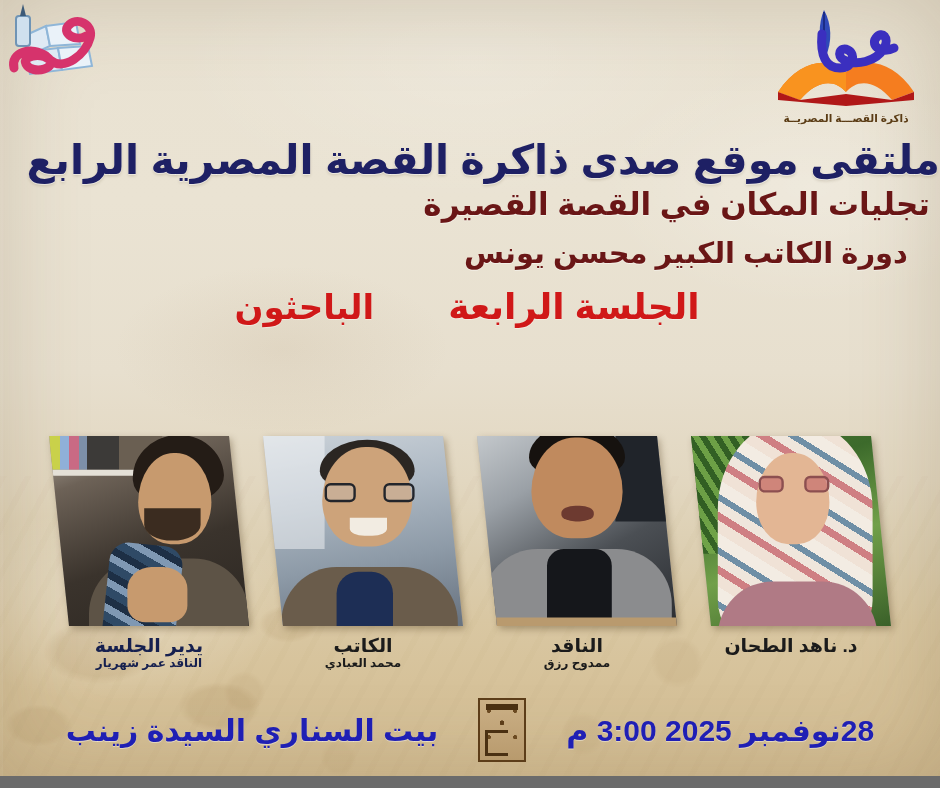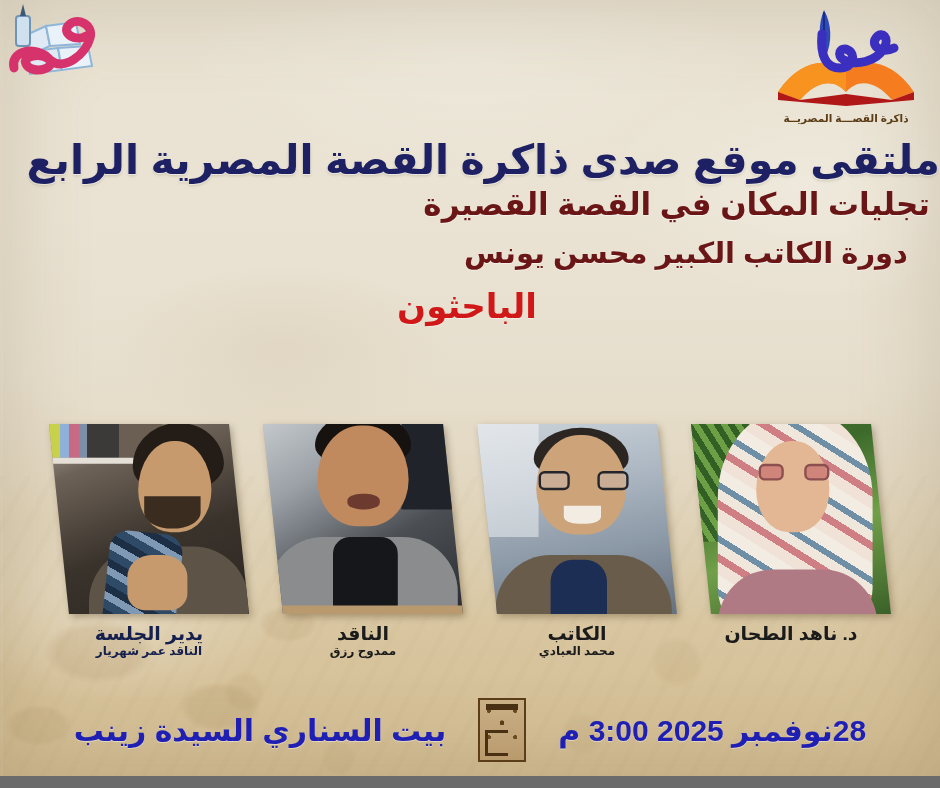--- a/index.html
+++ b/index.html
@@ -98,21 +98,21 @@
     text-shadow:0 1px 0 rgba(255,255,255,.40);
   }
   .session-row .sess{font-size:36px;}
 
   
   .speakers{
     position:absolute;left:0;right:0;top:424px;
     display:flex;flex-direction:row-reverse;justify-content:center;
     align-items:flex-start;gap:22px;
   }
-  .speaker{width:192px;text-align:center;}
+  .speaker{width:192px;text-align:center;margin-top:12px;}
   .photo-wrap{
     width:180px;height:190px;margin:0 auto;
     transform:skewX(6deg);
     overflow:hidden;
     box-shadow:2px 3px 7px rgba(90,70,40,.40);
     background:#bdb4a6;
   }
   .photo-inner{
     width:100%;height:100%;
     transform:skewX(-6deg) scale(1.20);
@@ -182,21 +182,21 @@
   .ph4 .glasses{left:35%;top:26%;width:33%;height:16px;}
   .ph4 .glasses i{width:21px;height:14px;border-color:#8c4f50;background:rgba(196,104,106,.62);}
   .ph4 .glasses i:first-child{left:0;}
   .ph4 .glasses i:last-child{right:0;}
   .ph4 .body{left:16%;top:72%;width:74%;height:30%;background:#b07a85;}
 
   
   .footer{
     position:absolute;left:0;right:0;bottom:14px;
     display:flex;flex-direction:row-reverse;align-items:center;
-    justify-content:center;gap:32px;
+    justify-content:center;gap:40px;
   }
   .footer span.ftxt{
     font-size:30px;font-weight:700;color:#1f1fb4;white-space:nowrap;
     text-shadow:0 1px 0 rgba(255,255,255,.40);
   }
   .venue-logo{
     width:48px;height:64px;flex:0 0 auto;
     border:2px solid #5c3d19;
     background:
       radial-gradient(circle 7px at 50% 38%, #5c3d19 0 32%, rgba(0,0,0,0) 36%),
@@ -256,20 +256,21 @@
                C86 62 106 58 114 44 C120 34 112 26 106 34 C100 42 112 50 124 44" fill="none" stroke="#3b2fbf" stroke-width="9" stroke-linecap="round" stroke-linejoin="round"></path>
     </svg>
     <div class="logo-right-caption">ذاكرة القصـــة المصريــة</div>
   </div>
 
   <div class="headlines">
     <h1 class="h-main">ملتقى موقع صدى ذاكرة القصة المصرية الرابع</h1>
     <h2 class="h-sub">تجليات المكان في القصة القصيرة</h2>
     <h3 class="h-sub2">دورة الكاتب الكبير محسن يونس</h3>
     <div class="session-row">
+      <span class="sess">الجلسة الرابعة</span>
       <span>الباحثون</span>
     </div>
   </div>
 
   <div class="speakers">
 
     <div class="speaker s1">
       <div class="photo-wrap">
         <div class="photo-inner ph1">
           <div class="p-bg"></div>
@@ -278,39 +279,20 @@
           <div class="face"></div>
             <div class="beard"></div>
             <div class="body"></div>
           <div class="scarf"></div>
             <div class="hands"></div>
         </div>
       </div>
       <div class="cap">
         <span class="l1">يدير الجلسة</span>
         <span class="l2">الناقد عمر شهريار</span>
-      </div>
-    </div>
-
-    <div class="speaker s3">
-      <div class="photo-wrap">
-        <div class="photo-inner ph3">
-          <div class="p-bg"></div>
-            <div class="panel"></div>
-            <div class="hair"></div>
-          <div class="face"></div>
-            <div class="mouth"></div>
-            <div class="body"></div>
-          <div class="shirt"></div>
-            <div class="desk"></div>
-        </div>
-      </div>
-      <div class="cap">
-        <span class="l1">الناقد</span>
-        <span class="l2">ممدوح رزق</span>
       </div>
     </div>
 
     <div class="speaker s2">
       <div class="photo-wrap">
         <div class="photo-inner ph2">
           <div class="p-bg"></div>
             <div class="win"></div>
             <div class="hair"></div>
           <div class="face"></div>
@@ -322,20 +304,39 @@
             <div class="body"></div>
             <div class="shirt"></div>
         </div>
       </div>
       <div class="cap">
         <span class="l1">الكاتب</span>
         <span class="l2">محمد العبادي</span>
       </div>
     </div>
 
+    <div class="speaker s3">
+      <div class="photo-wrap">
+        <div class="photo-inner ph3">
+          <div class="p-bg"></div>
+            <div class="panel"></div>
+            <div class="hair"></div>
+          <div class="face"></div>
+            <div class="mouth"></div>
+            <div class="body"></div>
+          <div class="shirt"></div>
+            <div class="desk"></div>
+        </div>
+      </div>
+      <div class="cap">
+        <span class="l1">الناقد</span>
+        <span class="l2">ممدوح رزق</span>
+      </div>
+    </div>
+
     <div class="speaker s4">
       <div class="photo-wrap">
         <div class="photo-inner ph4">
           <div class="p-bg"></div>
             <div class="leaf"></div>
             <div class="hijab"></div>
           <div class="face"></div>
           <div class="glasses">
               <i></i>
               <i></i>

